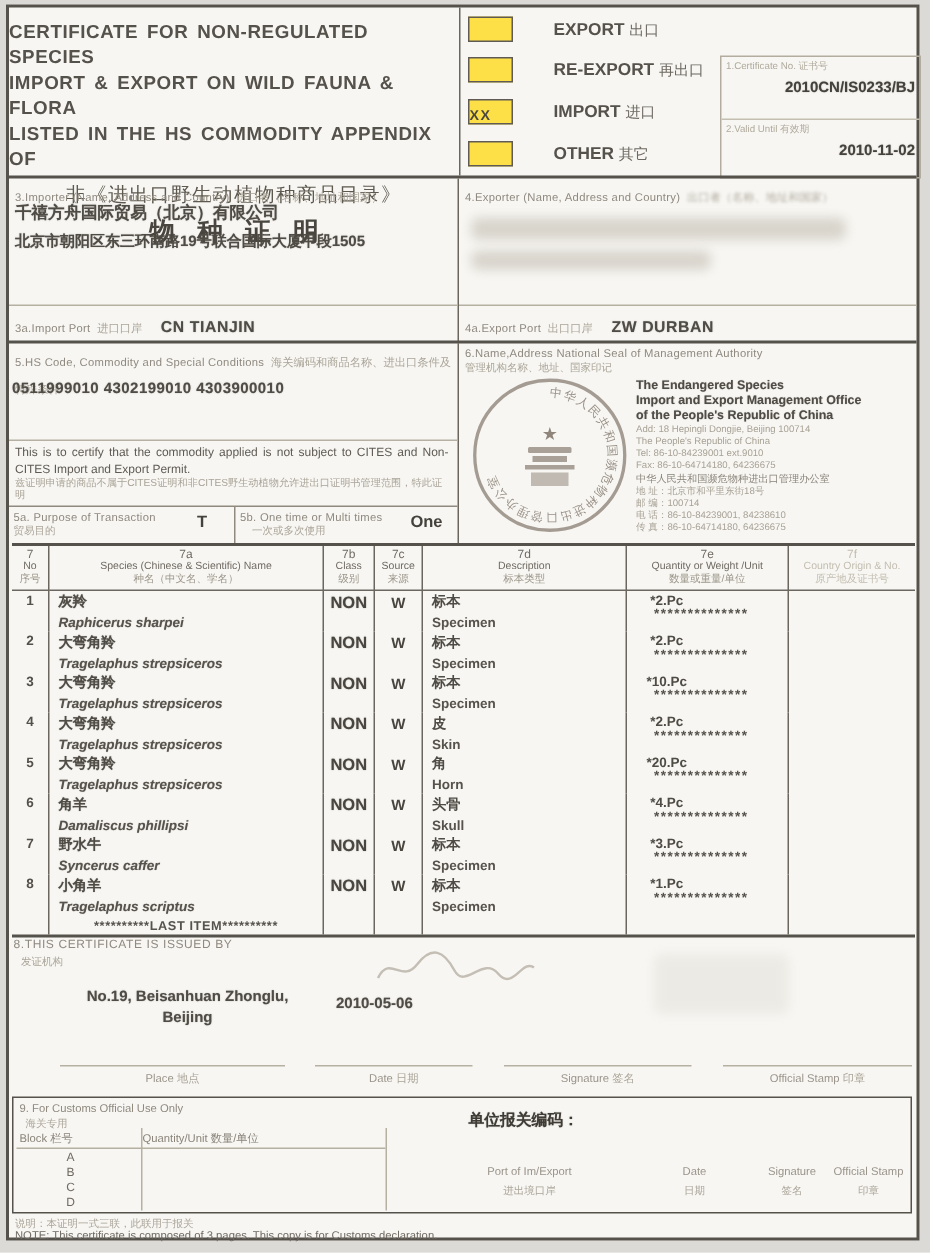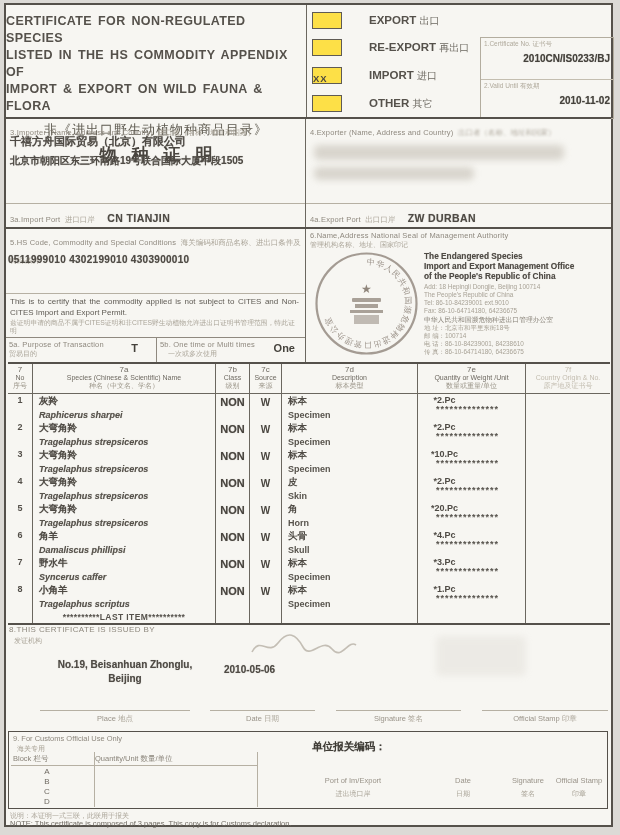--- a/index.html
+++ b/index.html
@@ -100,22 +100,22 @@
   .noteen{font-size:7.5px;color:#6f6a62}
 </style>
 </head>
 <body>
 
 <div class="paper">
 
   <div class="abs titleblock">
     <div class="t-en">
       <div>CERTIFICATE FOR NON-REGULATED SPECIES</div>
+      <div>IMPORT &amp; EXPORT ON WILD FAUNA &amp; FLORA</div>
       <div>LISTED IN THE HS COMMODITY APPENDIX OF</div>
-      <div>IMPORT &amp; EXPORT ON WILD FAUNA &amp; FLORA</div>
     </div>
     <div class="t-cn">非《进出口野生动植物种商品目录》</div>
     <div class="t-big">物种证明</div>
   </div>
 
   <div class="abs ckrow" style="top:6px">
     <span class="ckbox"><span class="ckmark"></span></span><span class="cklabel"><span>EXPORT</span> <span class="ckcn">出口</span></span>
   </div>
   <div class="abs ckrow" style="top:33px">
     <span class="ckbox"><span class="ckmark"></span></span><span class="cklabel"><span>RE-EXPORT</span> <span class="ckcn">再出口</span></span>

